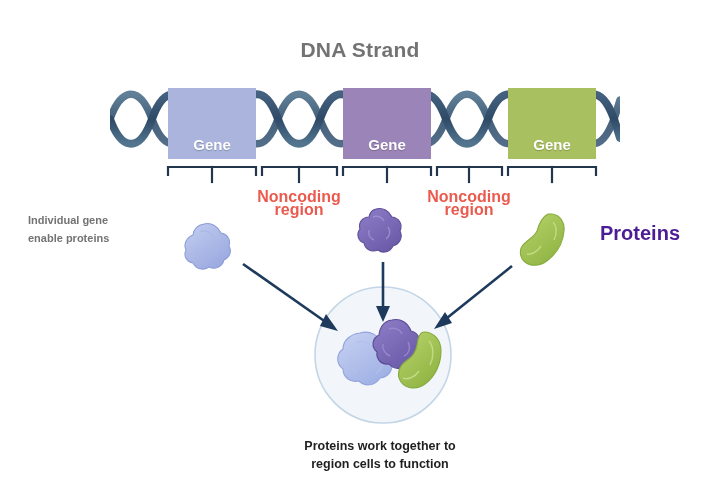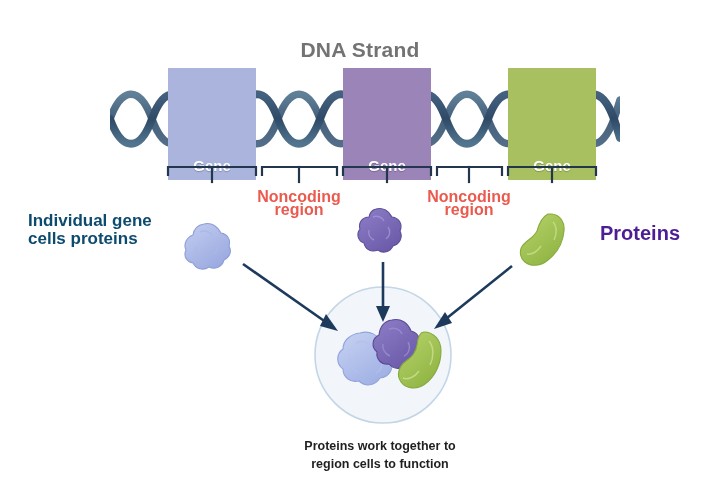--- a/index.html
+++ b/index.html
@@ -22,22 +22,22 @@
     left: 0; top: 38px; width: 720px;
     text-align: center;
     font-size: 21px;
     font-weight: bold;
     color: #737373;
     letter-spacing: .2px;
   }
 
   
   .gene-box {
-    top: 68px;
-    height: 112px;
+    top: 88px;
+    height: 71px;
     z-index: 3;
     text-decoration: underline;
   }
   .gene-label {
     position: absolute;
     left: 0; right: 0; bottom: 6px;
     text-align: center;
     font-size: 15px;
     font-weight: bold;
     color: #ffffff;
@@ -57,23 +57,23 @@
     color: #eb5a4e;
     text-align: center;
     line-height: 13px;
     top: 190px;
     width: 120px;
   }
 
   
   #left-text {
     left: 28px; top: 212px; width: 160px;
-    font-size: 17px;
-    font-weight: bold;
-    color: #0c4a6e;
+    font-size: 11px;
+    font-weight: bold;
+    color: #737373;
     line-height: 17.5px;
   }
 
   
   #proteins-label {
     left: 600px; top: 222px;
     font-size: 20px;
     font-weight: bold;
     color: #4c1d95;
   }
@@ -283,21 +283,21 @@
     <div>Noncoding</div>
     <div>region</div>
   </div>
   <div class="abs noncoding" style="left:409px;">
     <div>Noncoding</div>
     <div>region</div>
   </div>
 
   <div class="abs" id="left-text">
     <div>Individual gene</div>
-    <div>cells proteins</div>
+    <div>enable proteins</div>
   </div>
 
   <div class="abs" id="proteins-label">Proteins</div>
 
   <svg class="abs" id="cell" width="720" height="503" viewBox="0 0 720 503">
     <circle cx="383" cy="355" r="68" fill="#f2f6fb" stroke="#c3d6e6" stroke-width="1.6"></circle>
   </svg>
 
   <svg class="abs" id="blobs" width="720" height="503" viewBox="0 0 720 503">
     <defs>

